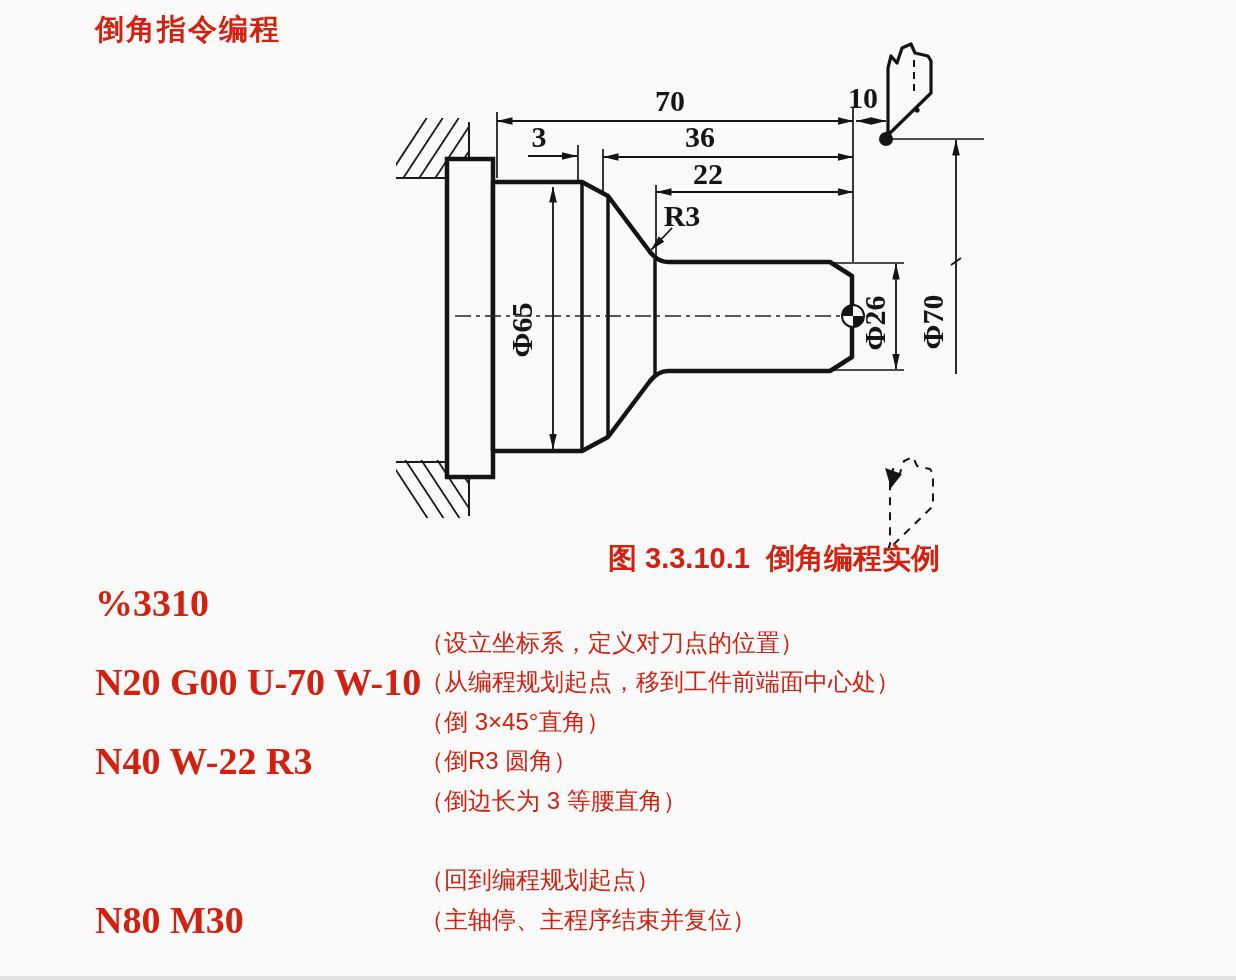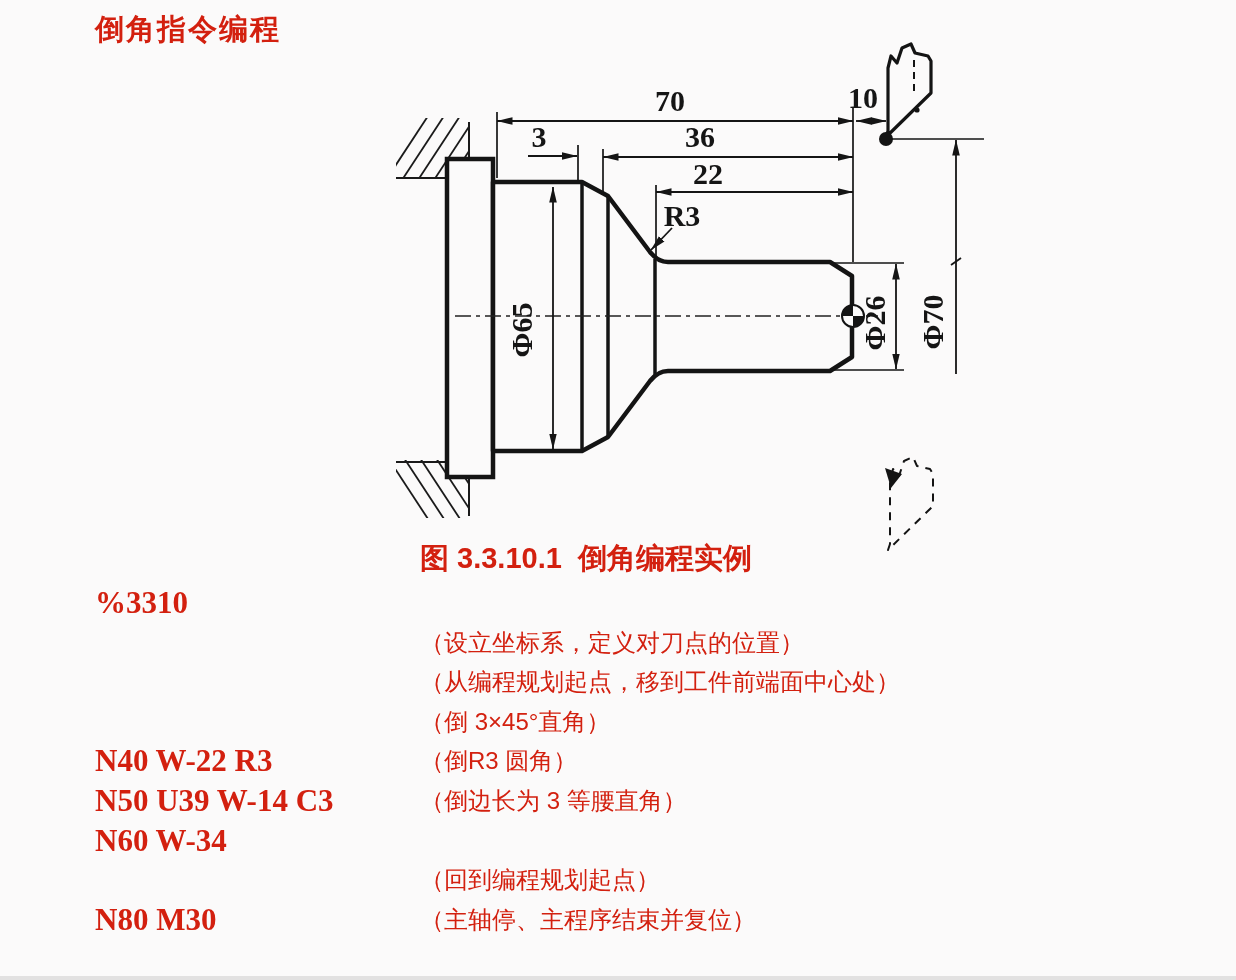--- a/index.html
+++ b/index.html
@@ -1,26 +1,26 @@
 <!DOCTYPE html>
 <html><head>
 <meta charset="utf-8">
 <style>
   html,body{margin:0;padding:0;}
   .page{position:relative;width:1236px;height:980px;background:#fbfafa;overflow:hidden;
         font-family:"Liberation Sans",sans-serif;}
   .title{position:absolute;left:95px;top:10px;font-size:29px;font-weight:bold;
          letter-spacing:2px;color:#d3200f;white-space:pre;}
-  .caption{position:absolute;left:420px;top:539px;width:520px;text-align:left;
+  .caption{position:absolute;left:420px;top:539px;width:520px;text-align:right;
            font-size:29px;font-weight:bold;color:#d3200f;white-space:pre;}
   svg.drawing{position:absolute;left:0;top:0;}
   .dimtxt{font-family:"Liberation Serif",serif;font-weight:bold;font-size:30px;fill:#151515;}
   .prog-row{position:absolute;left:0;width:1236px;height:40px;line-height:40px;}
   .prog-row .code{position:absolute;left:95px;font-family:"Liberation Serif",serif;
-                  font-weight:bold;font-size:31px;color:#d3200f;white-space:pre;}
+                  font-weight:bold;font-size:38px;color:#d3200f;white-space:pre;}
   .prog-row .cmt{position:absolute;left:420px;font-family:"Liberation Sans",sans-serif;
                  font-weight:normal;font-size:24px;color:#d3200f;white-space:pre;}
   .bottom-strip{position:absolute;left:0;top:976px;width:1236px;height:4px;
                 background:#d4d4d4;opacity:.65;}
 </style>
 </head>
 <body>
 
 <div class="page">
 
@@ -131,35 +131,34 @@
 
   <div>
     <div class="prog-row" style="top:583px">
       <span class="code">%3310</span>
       <span class="cmt"></span>
     </div>
     <div class="prog-row" style="top:623px">
       <span class="cmt">（设立坐标系，定义对刀点的位置）</span>
     </div>
     <div class="prog-row" style="top:662px">
+      <span class="code">N20 G00 U-70 W-10</span>
       <span class="cmt">（从编程规划起点，移到工件前端面中心处）</span>
     </div>
     <div class="prog-row" style="top:702px">
       <span class="cmt">（倒 3×45°直角）</span>
     </div>
     <div class="prog-row" style="top:741px">
       <span class="code">N40 W-22 R3</span>
       <span class="cmt">（倒R3 圆角）</span>
     </div>
     <div class="prog-row" style="top:781px">
-      <span class="code">N50 U39 W-14 C3</span>
       <span class="cmt">（倒边长为 3 等腰直角）</span>
     </div>
     <div class="prog-row" style="top:821px">
-      <span class="code">N60 W-34</span>
     </div>
     <div class="prog-row" style="top:860px">
       <span class="cmt">（回到编程规划起点）</span>
     </div>
     <div class="prog-row" style="top:900px">
       <span class="code">N80 M30</span>
       <span class="cmt">（主轴停、主程序结束并复位）</span>
     </div>
   </div>
 

